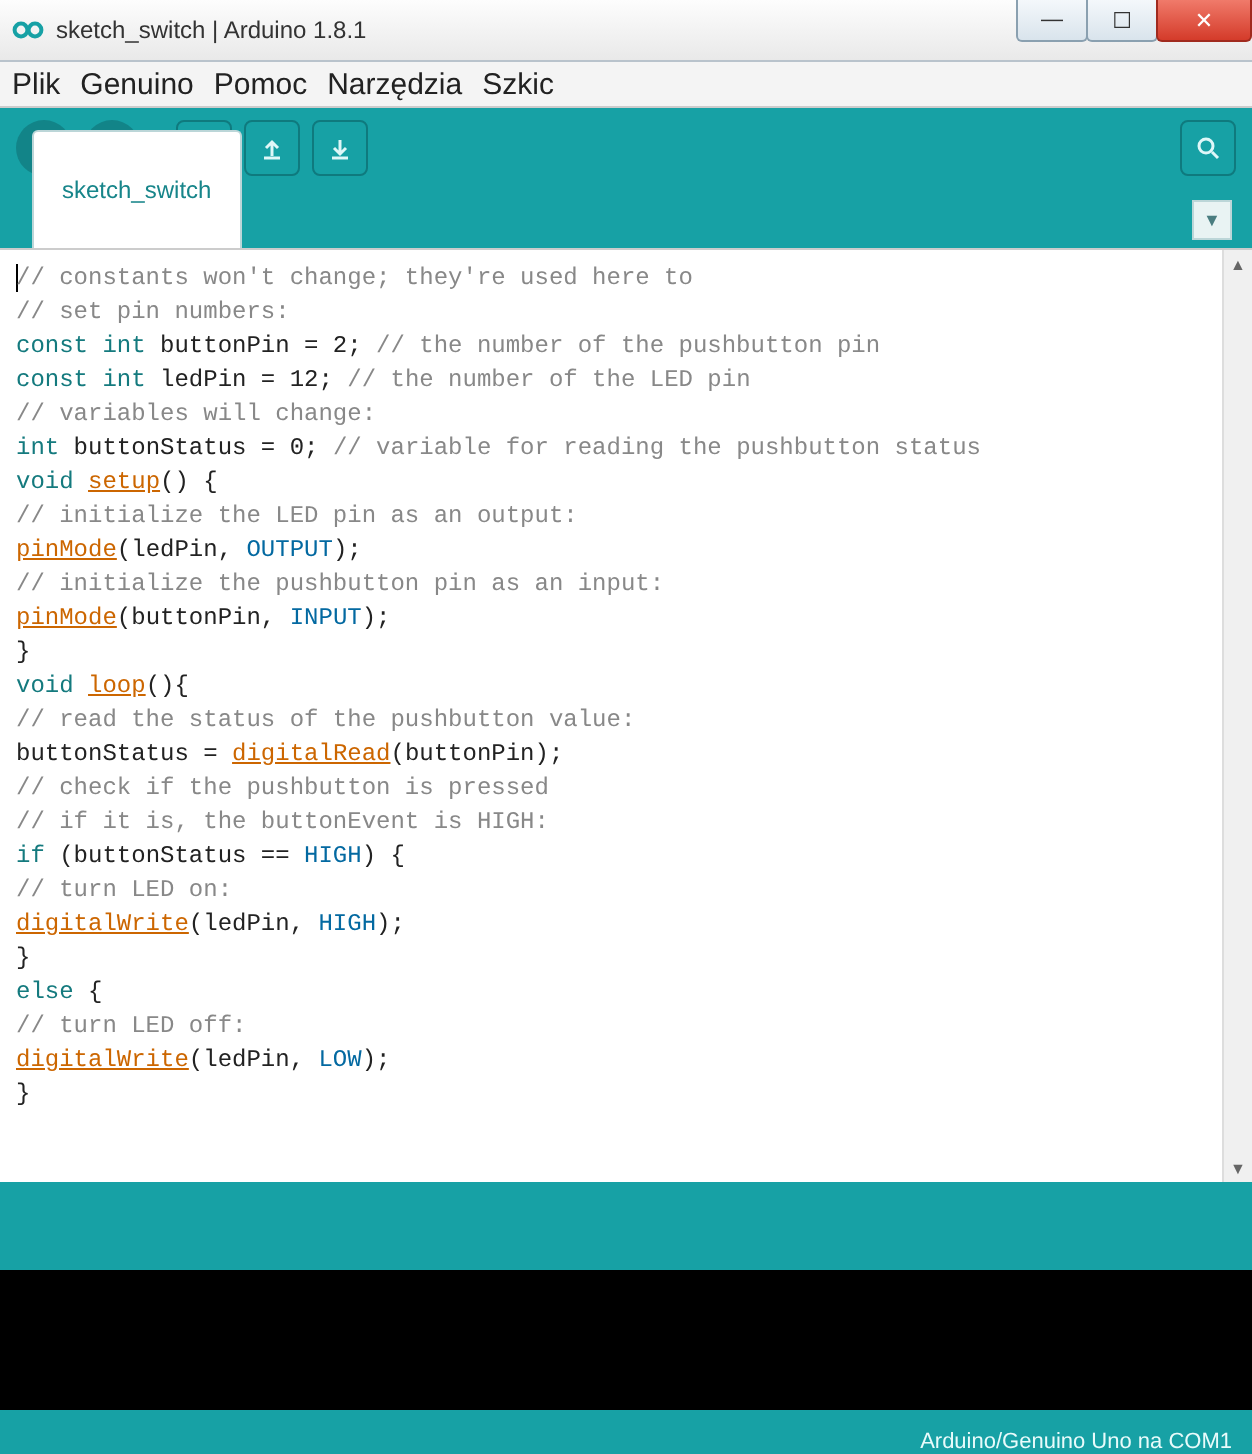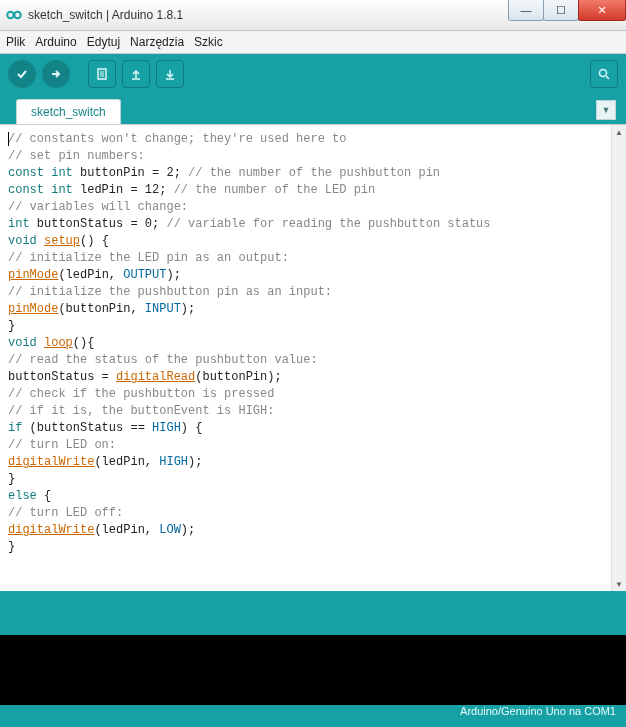--- a/index.html
+++ b/index.html
@@ -50,21 +50,21 @@
     background:linear-gradient(#f07a6a,#d43b2a);
     color:#fff;border-color:#a02a1e;
     width:46px;
   }
   .menubar {
     height:22px;
     background:#f4f4f4;
     border-bottom:1px solid #ccc;
     display:flex;align-items:center;
     padding:0 6px;
-    font-size:12px;color:#222;
+    font-size:15px;color:#222;
     gap:10px;
   }
   .menubar span{cursor:default;}
   .toolbar {
     height:40px;
     background:#17A1A5;
     display:flex;align-items:center;
     padding:0 8px;
     gap:6px;
   }
@@ -80,21 +80,21 @@
   }
   .toolbar .spacer{flex:1;}
   .tabbar {
     height:30px;
     background:#17A1A5;
     display:flex;align-items:flex-end;
     padding:0 10px 0 16px;
   }
   .tab {
     background:#fff;
-    padding:5px 14px;
+    padding:22px 14px;
     font-size:12px;color:#17858a;
     border:1px solid #bcd6d8;border-bottom:none;
     border-radius:3px 3px 0 0;
   }
   .tabbar .spacer{flex:1;}
   .dropdown-btn{
     width:18px;height:18px;background:#e9f3f3;border:1px solid #bcd6d8;
     display:flex;align-items:center;justify-content:center;
     color:#4a7d80;font-size:9px;margin-bottom:4px;
   }
@@ -133,21 +133,21 @@
   .c-func{color:#cc6600;text-decoration:underline;}
   .c-const{color:#0369a1;}
   .statusbar1{
     height:44px;background:#17A1A5;
   }
   .console{
     height:70px;background:#000;
   }
   .statusbar2{
     height:22px;background:#17A1A5;
-    display:flex;align-items:flex-start;justify-content:flex-end;
+    display:flex;align-items:flex-end;justify-content:flex-end;
     padding:0 10px;font-size:11px;color:#e8fbfb;
   }
 </style>
 </head>
 <body>
 
 <div class="window">
 
   <div class="titlebar">
     <span class="app-icon">
@@ -161,22 +161,22 @@
     <span class="title">sketch_switch | Arduino 1.8.1</span>
     <div class="winbtns">
       <div class="winbtn">—</div>
       <div class="winbtn">☐</div>
       <div class="winbtn close">✕</div>
     </div>
   </div>
 
   <div class="menubar">
     <span>Plik</span>
-    <span>Arduino</span>
-    <span>Edytuj</span>
+    <span>Genuino</span>
+    <span>Pomoc</span>
     <span>Narzędzia</span>
     <span>Szkic</span>
   </div>
 
   <div class="toolbar">
     <div class="tbtn">
       <svg width="14" height="14" viewBox="0 0 14 14">
           <path d="M3 7l3 3 5-6" stroke="#dff7f8" stroke-width="2" fill="none"></path>
         </svg>
     </div>

